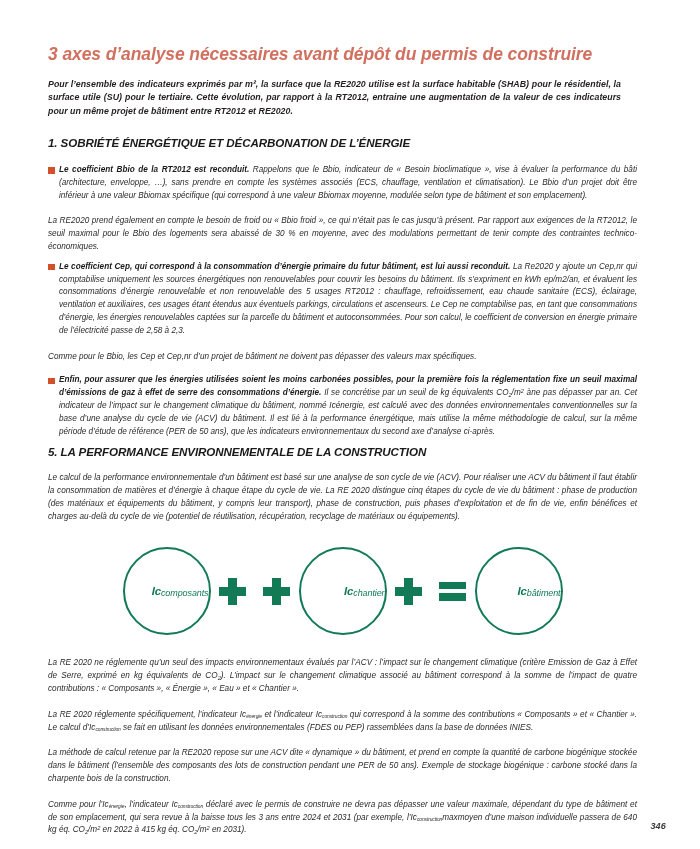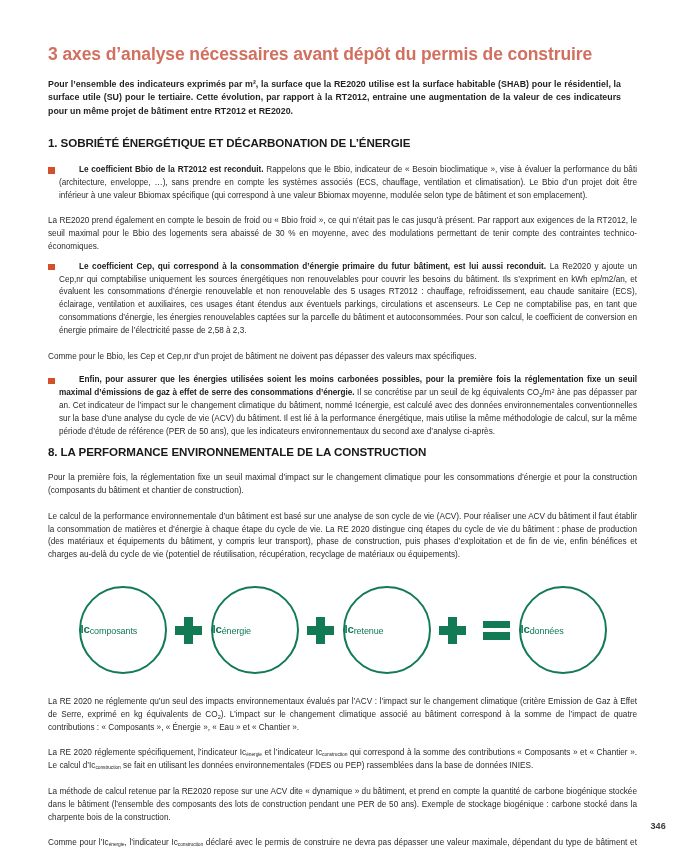--- a/index.html
+++ b/index.html
@@ -14,20 +14,21 @@
     color: #231f20;
     position: relative;
     overflow: hidden;
   }
   .page {
     position: relative;
     width: 700px;
     height: 849px;
     box-sizing: border-box;
     padding: 44px 63px 0 48px;
+    font-style: italic;
   }
 
   
   .doc-title {
     color: #d2705f;
     font-size: 17.5px;
     font-weight: 700;
     letter-spacing: -0.1px;
     line-height: 1.2;
     margin: 0 0 13px 0;
@@ -82,21 +83,21 @@
   }
   .sq-bullet {
     position: absolute;
     left: 0;
     top: 3.2px;
     width: 6.5px;
     height: 6.5px;
     background: #d4502a;
     display: block;
   }
-  .bullet-para b { font-weight: 700; color: #1a1a1a; margin-left: 20px; }
+  .bullet-para b { font-weight: 700; color: #1a1a1a; }
 
   
   sub { font-size: 0.68em; line-height: 0; vertical-align: -0.28em; }
   sup { font-size: 0.68em; line-height: 0; vertical-align: 0.42em; }
   .sub-small { font-size: 0.6em; vertical-align: -0.3em; letter-spacing: -0.1px; }
 
   
   .equation {
     display: flex;
     align-items: center;
@@ -105,21 +106,21 @@
     margin: 22px 0 20px 0;
     height: 92px;
   }
   .eq-circle {
     width: 88px;
     height: 88px;
     border: 2.2px solid #127a55;
     border-radius: 50%;
     display: flex;
     align-items: center;
-    justify-content: flex-start;
+    justify-content: flex-end;
     box-sizing: border-box;
     flex: 0 0 auto;
   }
   .eq-circle .lbl {
     color: #127a55;
     font-size: 11.5px;
     font-weight: 700;
     white-space: nowrap;
     letter-spacing: -0.2px;
   }
@@ -201,59 +202,55 @@
   <div class="bullet-para">
     <span class="sq-bullet"></span><b>Le coefficient Cep, qui correspond à la consommation d’énergie primaire du futur bâtiment, est lui aussi reconduit.</b><span> La Re2020 y ajoute un Cep,nr qui comptabilise uniquement les sources énergétiques non renouvelables pour couvrir les besoins du bâtiment. Ils s’expriment en kWh ep/m2/an, et évaluent les consommations d’énergie renouvelable et non renouvelable des 5 usages RT2012 : chauffage, refroidissement, eau chaude sanitaire (ECS), éclairage, ventilation et auxiliaires, ces usages étant étendus aux éventuels parkings, circulations et ascenseurs. Le Cep ne comptabilise pas, en tant que consommations d’énergie, les énergies renouvelables captées sur la parcelle du bâtiment et autoconsommées. Pour son calcul, le coefficient de conversion en énergie primaire de l’électricité passe de 2,58 à 2,3.</span>
   </div>
 
   <p class="body gap">Comme pour le Bbio, les Cep et Cep,nr d’un projet de bâtiment ne doivent pas dépasser des valeurs max spécifiques.</p>
 
   <div class="bullet-para">
     <span class="sq-bullet"></span><b>Enfin, pour assurer que les énergies utilisées soient les moins carbonées possibles, pour la première fois la réglementation fixe un seuil maximal d’émissions de gaz à effet de serre des consommations d’énergie.</b><span> Il se concrétise par un seuil de kg équivalents CO</span><sub>2</sub><span>/m</span><sup>2</sup><span> àne pas dépasser par an. Cet indicateur de l’impact sur le changement climatique du bâtiment, nommé Icénergie, est calculé avec des données environnementales conventionnelles sur la base d’une analyse du cycle de vie (ACV) du bâtiment. Il est lié à la performance énergétique, mais utilise la même méthodologie de calcul, sur la même période d’étude de référence (PER de 50 ans), que les indicateurs environnementaux du second axe d’analyse ci-après.</span>
   </div>
 
-  <h2 class="section-heading second">8. LA PERFORMANCE ENVIRONNEMENTALE DE LA CONSTRUCTION</h2>
-
-  <p class="body tight">Pour la première fois, la réglementation fixe un seuil maximal d’impact sur le changement climatique pour les consommations d’énergie et pour la construction (composants du bâtiment et chantier de construction).</p>
+  <h2 class="section-heading second">5. LA PERFORMANCE ENVIRONNEMENTALE DE LA CONSTRUCTION</h2>
+
 
   <p class="body">Le calcul de la performance environnementale d’un bâtiment est basé sur une analyse de son cycle de vie (ACV). Pour réaliser une ACV du bâtiment il faut établir la consommation de matières et d’énergie à chaque étape du cycle de vie. La RE 2020 distingue cinq étapes du cycle de vie du bâtiment : phase de production (des matériaux et équipements du bâtiment, y compris leur transport), phase de construction, puis phases d’exploitation et de fin de vie, enfin bénéfices et charges au-delà du cycle de vie (potentiel de réutilisation, récupération, recyclage de matériaux ou équipements).</p>
 
   <div class="equation">
 
     <div class="eq-circle">
       <span class="lbl"><span>Ic</span><span class="sfx">composants</span></span>
     </div>
 
     <div class="eq-op">
       <span class="plus-glyph"></span>
     </div>
 
+
+    <div class="eq-op">
+      <span class="plus-glyph"></span>
+    </div>
+
     <div class="eq-circle">
-      <span class="lbl"><span>Ic</span><span class="sfx">énergie</span></span>
+      <span class="lbl"><span>Ic</span><span class="sfx">chantier</span></span>
     </div>
 
     <div class="eq-op">
       <span class="plus-glyph"></span>
     </div>
 
+
+    <div class="eq-op">
+      <span class="eq-glyph"></span>
+    </div>
+
     <div class="eq-circle">
-      <span class="lbl"><span>Ic</span><span class="sfx">retenue</span></span>
-    </div>
-
-    <div class="eq-op">
-      <span class="plus-glyph"></span>
-    </div>
-
-
-    <div class="eq-op">
-      <span class="eq-glyph"></span>
-    </div>
-
-    <div class="eq-circle">
-      <span class="lbl"><span>Ic</span><span class="sfx">données</span></span>
+      <span class="lbl"><span>Ic</span><span class="sfx">bâtiment</span></span>
     </div>
 
   </div>
 
   <p class="body tight"><span>La RE 2020 ne réglemente qu’un seul des impacts environnementaux évalués par l’ACV : l’impact sur le changement climatique (critère Emission de Gaz à Effet de Serre, exprimé en kg équivalents de CO</span><sub>2</sub><span>). L’impact sur le changement climatique associé au bâtiment correspond à la somme de l’impact de quatre contributions : « Composants », « Énergie », « Eau » et « Chantier ».</span></p>
 
   <p class="body tight"><span>La RE 2020 réglemente spécifiquement, l’indicateur Ic</span><span class="sub-small">énergie</span><span> et l’indicateur Ic</span><span class="sub-small">construction</span><span> qui correspond à la somme des contributions « Composants » et « Chantier ». Le calcul d’Ic</span><span class="sub-small">construction</span><span> se fait en utilisant les données environnementales (FDES ou PEP) rassemblées dans la base de données INIES.</span></p>
 
   <p class="body tight">La méthode de calcul retenue par la RE2020 repose sur une ACV dite « dynamique » du bâtiment, et prend en compte la quantité de carbone biogénique stockée dans le bâtiment (l’ensemble des composants des lots de construction pendant une PER de 50 ans). Exemple de stockage biogénique : carbone stocké dans la charpente bois de la construction.</p>
 

